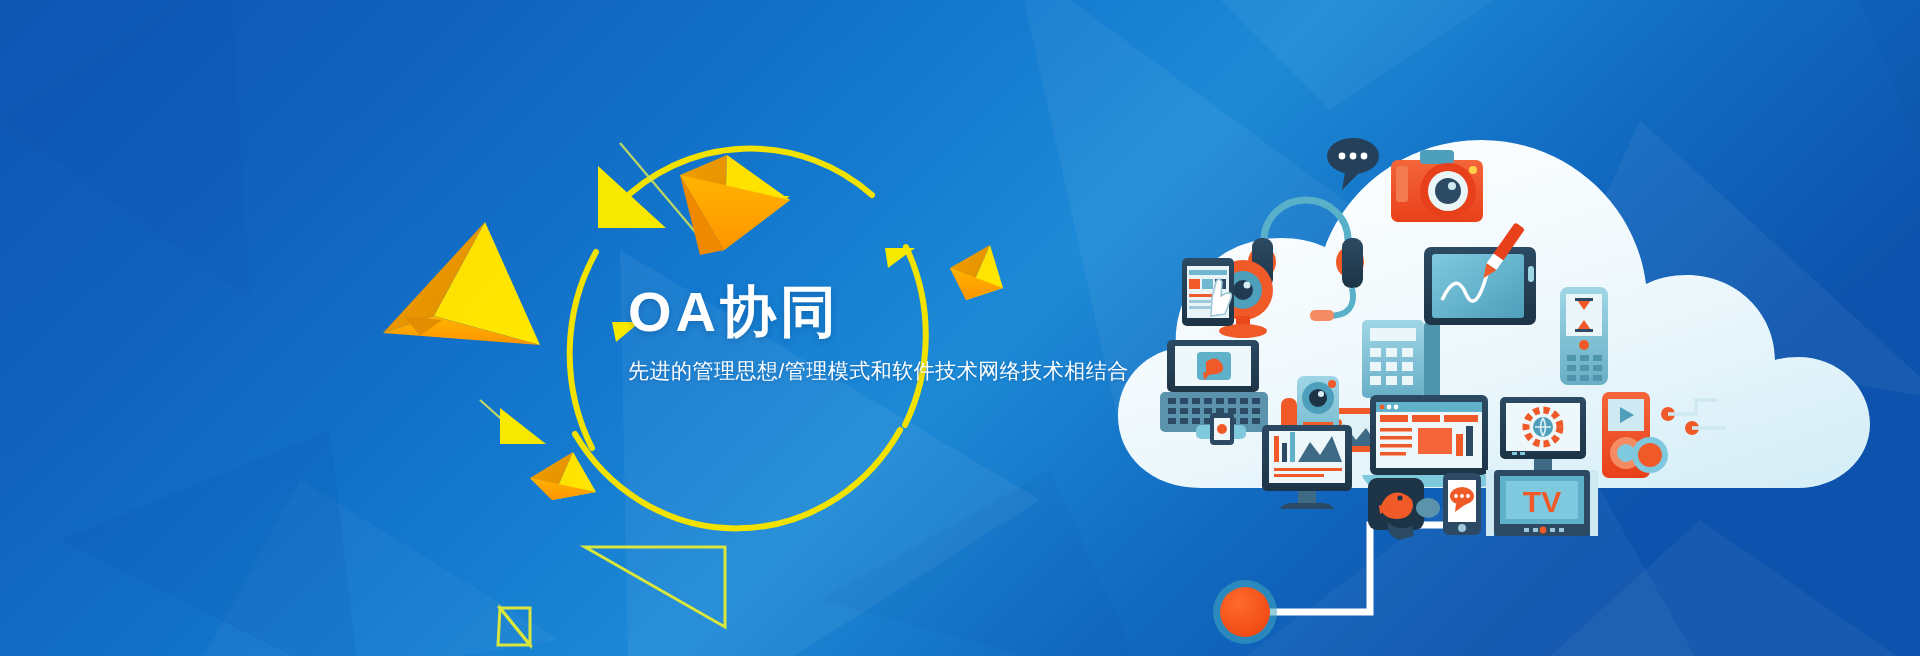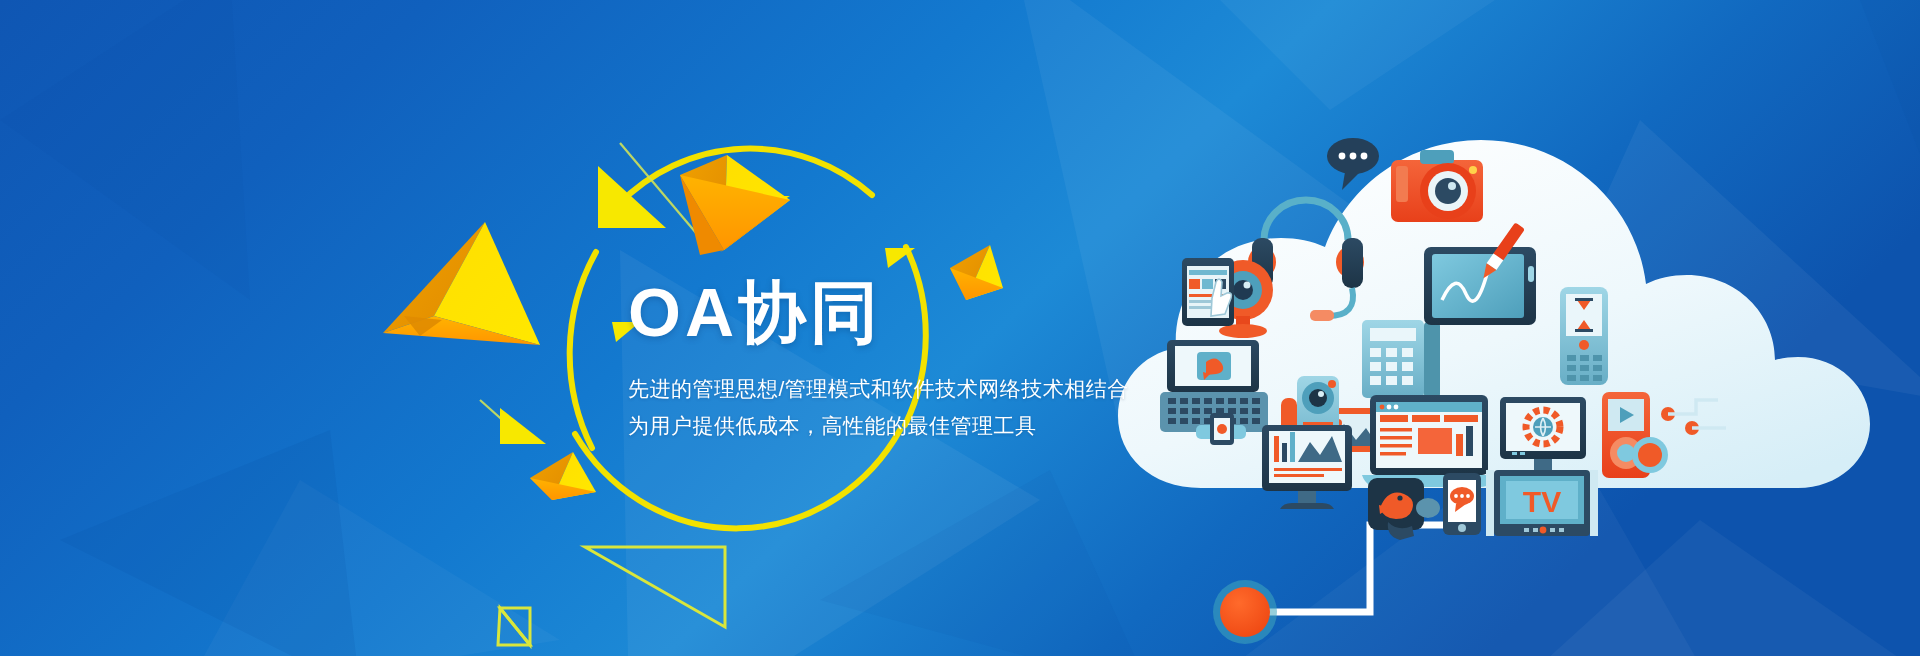--- a/index.html
+++ b/index.html
@@ -15,37 +15,37 @@
     background:linear-gradient(105deg,#0f56b3 0%,#1060bd 18%,#1379cf 45%,#1d8ad6 62%,#1271c6 80%,#0f5bb5 100%);
   }
   .svg-layer { position:absolute; left:0; top:0; width:1920px; height:656px; }
 
   
   #copy {
     position:absolute; left:628px; top:272px; width:560px;
   }
   .title-line {
     color:#ffffff;
-    font-size:68px;
+    font-size:56px;
     font-weight:bold;
     line-height:80px;
     letter-spacing:4px;
     white-space:nowrap;
     text-shadow:0 2px 6px rgba(5,45,100,.28);
   }
   .title-line.l2 { letter-spacing:6px; }
   .sub-line {
     color:#ffffff;
     font-size:21px;
     line-height:37px;
     letter-spacing:.5px;
     white-space:nowrap;
     text-shadow:0 1px 3px rgba(5,45,100,.25);
   }
-  #subtitle { margin-top:18px; }
+  #subtitle { }
 </style>
 </head>
 <body>
 
 <div id="banner">
 
   <svg class="svg-layer" viewBox="0 0 1920 656" preserveAspectRatio="none">
     <defs>
       <linearGradient id="bgGrad" x1="0" y1="0" x2="1" y2="0.35">
         <stop offset="0" stop-color="#0f56b3"></stop>
@@ -445,17 +445,16 @@
       <path d="M1668,414 h28 v-14 h22 M1692,428 h34" stroke="#cfe9f2" stroke-width="3.5" fill="none"></path>
       <circle cx="1650" cy="455" r="18" fill="#7fc9df"></circle>
       <circle cx="1650" cy="455" r="12" fill="#f05a28"></circle>
     </g>
   </svg>
 
   <div id="copy">
     <div class="title-line">OA协同</div>
     <div id="subtitle">
       <div class="sub-line">先进的管理思想/管理模式和软件技术网络技术相结合</div>
-      <div class="sub-line">为用户提供低成本，高性能的最佳管理工具</div>
     </div>
   </div>
 
 </div>
 
 </body></html>

